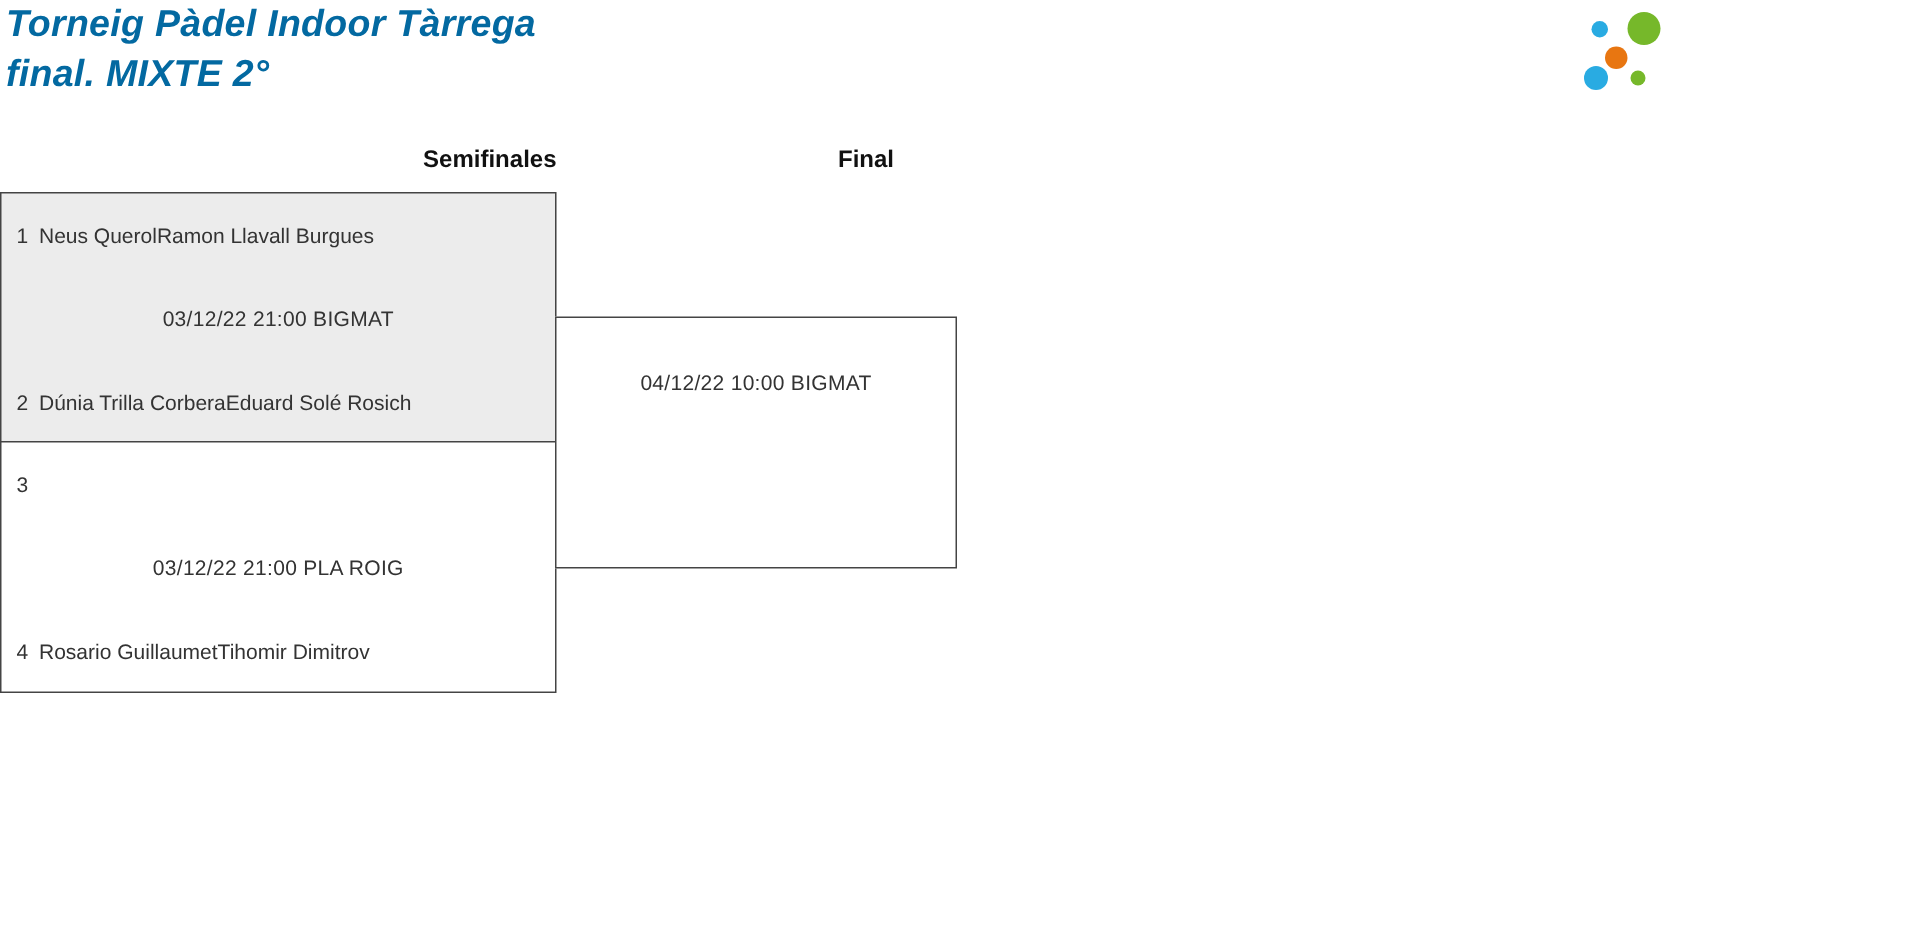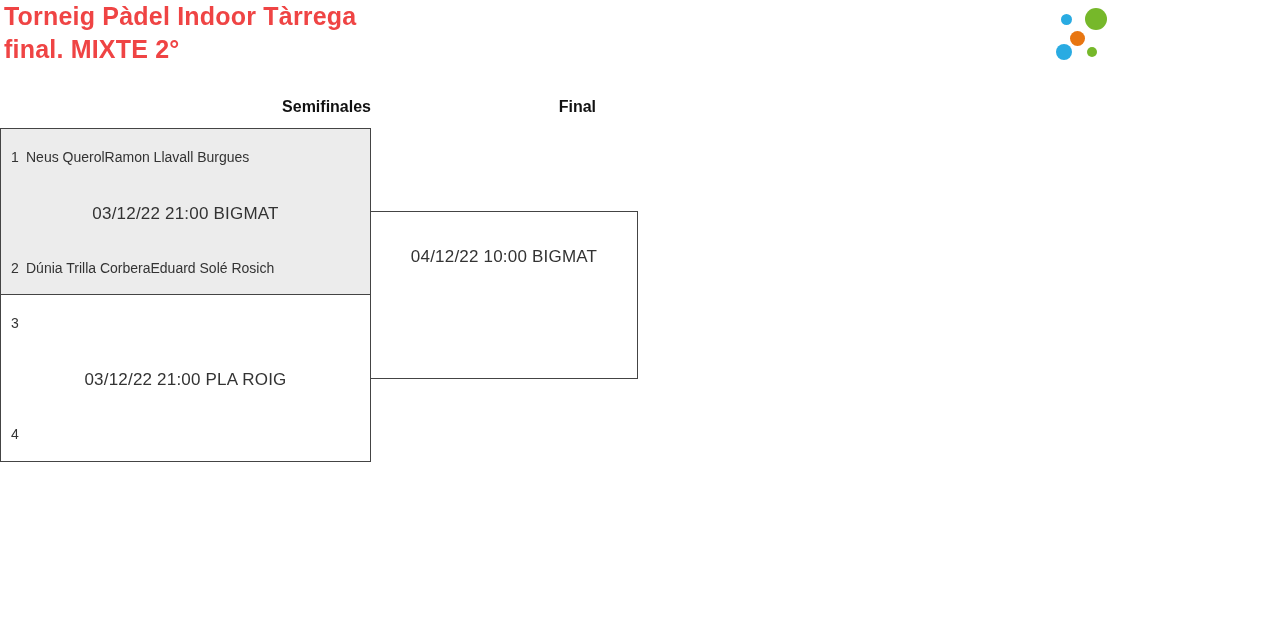--- a/index.html
+++ b/index.html
@@ -8,22 +8,23 @@
     position: relative;
     background: #ffffff;
     font-family: "Liberation Sans", sans-serif;
     overflow: hidden;
   }
 
   
   .page-title {
     position: absolute; left: 4px; top: 0px;
     font-size: 25px; line-height: 33px;
-    font-weight: 700; color: #ef4444;
+    font-weight: 700; color: #0369a1;
     letter-spacing: 0.2px;
+    font-style: italic;
   }
 
   .logo {
     position: absolute; left: 1053px; top: 6px;
     width: 226px; height: 60px;
   }
   .logo .dot { position: absolute; border-radius: 50%; }
   .dot-blue-sm   { left: 8px;  top: 8px;  width: 11px; height: 11px; background: #29abe2; }
   .dot-green-lg  { left: 32px; top: 2px;  width: 22px; height: 22px; background: #76b82a; }
   .dot-orange    { left: 17px; top: 25px; width: 15px; height: 15px; background: #e87611; }
@@ -65,21 +66,21 @@
   }
   .players { display: flex; flex-direction: row; justify-content: center; }
   .player-line {
     font-size: 14px; line-height: 19px; min-height: 19px;
     color: #333333; white-space: nowrap;
   }
 
   .match-time {
     position: absolute; left: 0; right: 0; top: 75px;
     text-align: center;
-    font-size: 17px; color: #333333; letter-spacing: 0.2px;
+    font-size: 14px; color: #333333; letter-spacing: 0.2px;
     white-space: nowrap;
   }
   .match-final .match-time { top: 35px; }
 </style>
 </head>
 <body>
 
 <div class="page-title">
   <div>Torneig Pàdel Indoor Tàrrega</div>
   <div>final. MIXTE 2°</div>
@@ -118,18 +119,22 @@
   <div class="team-row row-1">
     <span class="seed">3</span>
     <span class="players">
       <span class="player-line"></span>
       <span class="player-line"></span>
     </span>
   </div>
   <div class="match-time">03/12/22 21:00 PLA ROIG</div>
   <div class="team-row row-2">
     <span class="seed">4</span>
+    <span class="players">
+      <span class="player-line">Rosario Guillaumet</span>
+      <span class="player-line">Tihomir Dimitrov</span>
+    </span>
   </div>
 </div>
 
 <div class="match match-final">
   <div class="match-time">04/12/22 10:00 BIGMAT</div>
 </div>
 
 </body></html>

